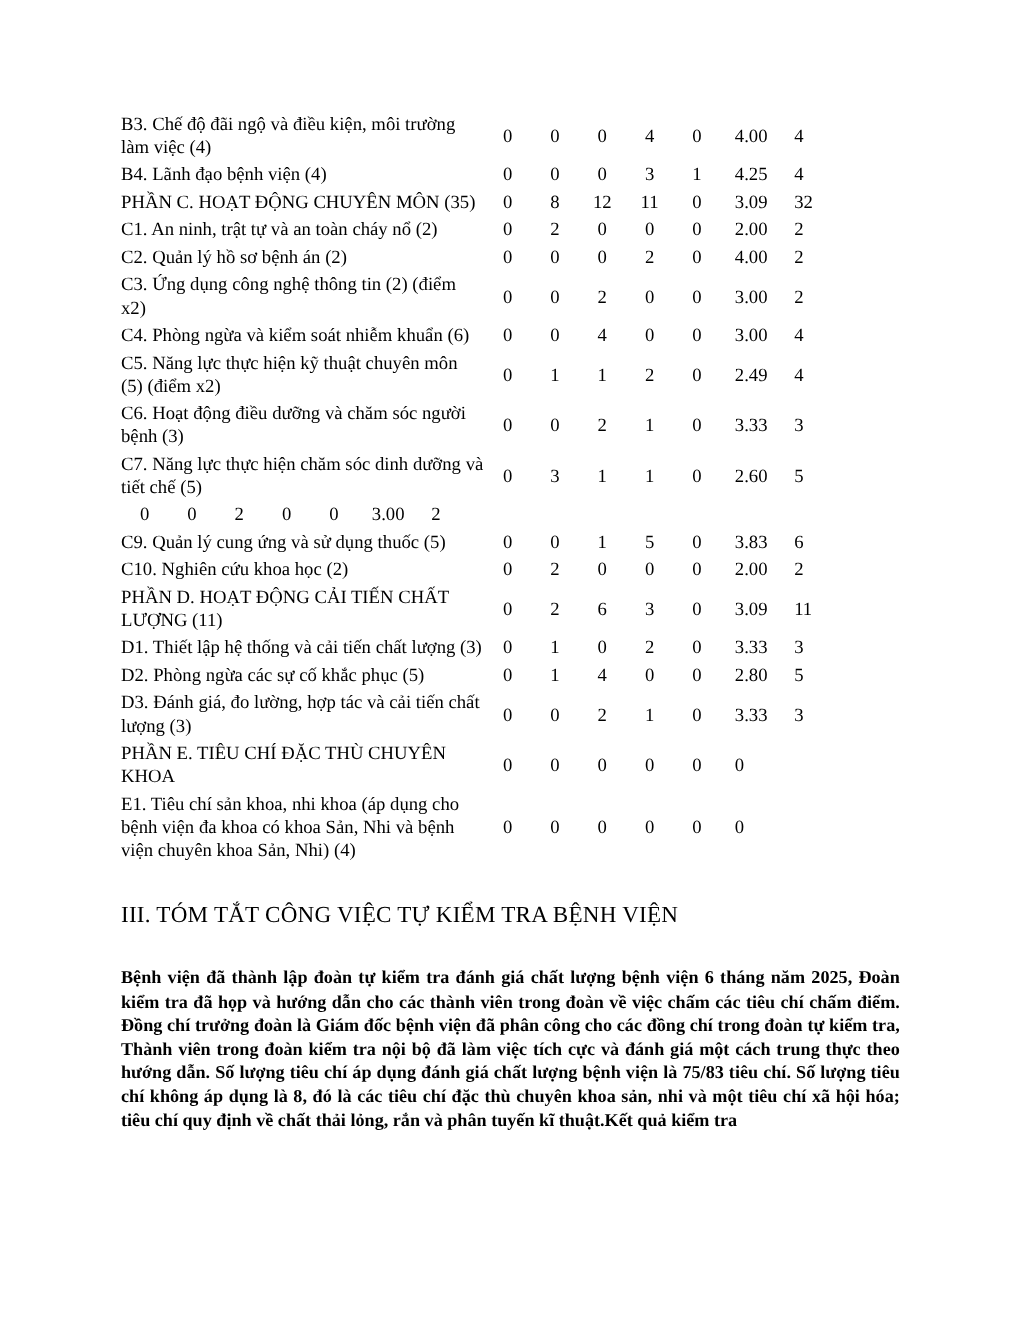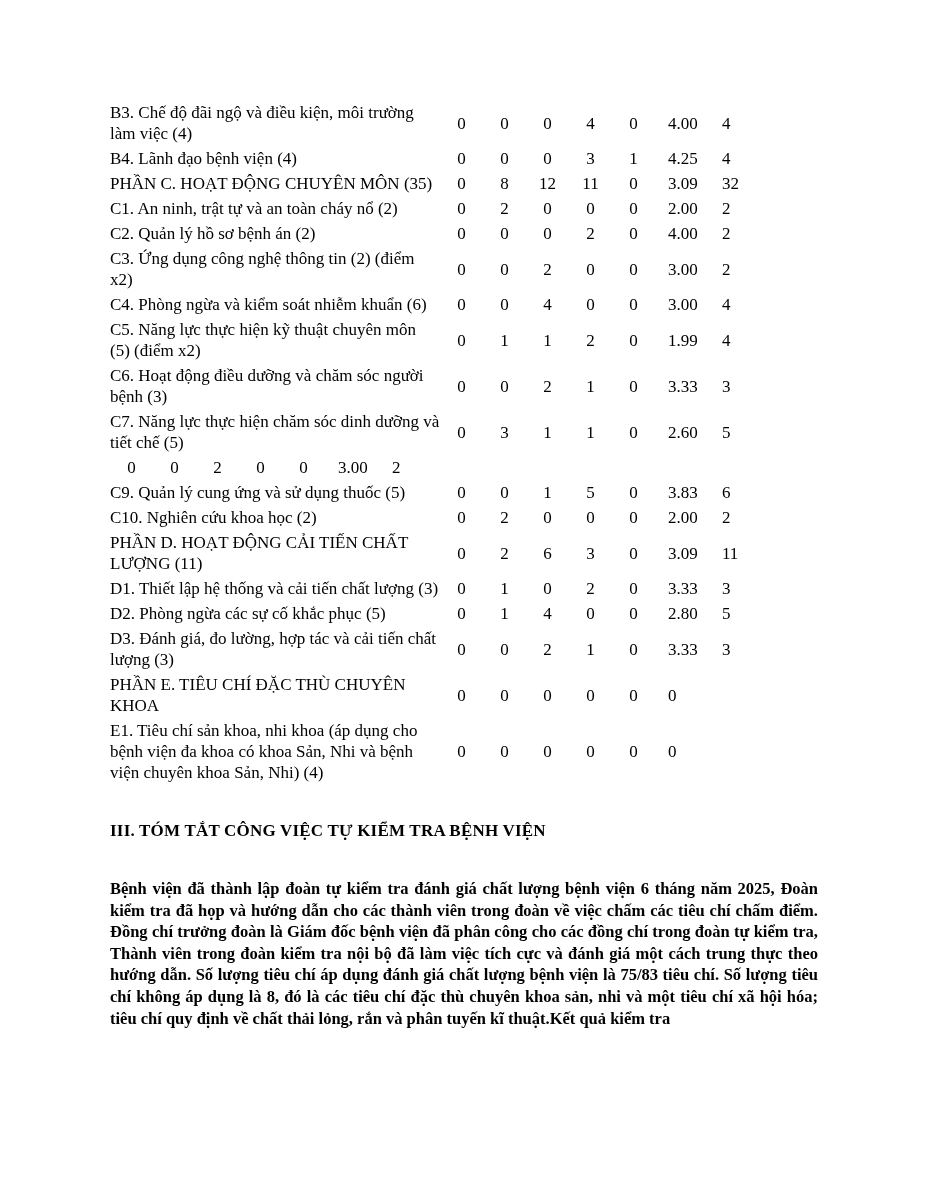--- a/index.html
+++ b/index.html
@@ -46,22 +46,22 @@
   }
   .cell-total {
     width: 47px;
     padding-left: 2px;
     font-size: 17px;
     line-height: 21px;
     flex-shrink: 0;
   }
   .section-heading {
     margin-top: 36px;
-    font-size: 17px;
-    font-weight: bold;
+    font-size: 21px;
+    font-weight: normal;
     letter-spacing: 0.2px;
     line-height: 24px;
   }
   .summary {
     margin-top: 35px;
     font-size: 16.5px;
     line-height: 21.6px;
     text-align: justify;
     width: 708px;
     font-weight: bold;
@@ -143,21 +143,21 @@
         <span class="cell-mean">3.00</span>
         <span class="cell-total">4</span>
       </div>
       <div class="trow">
         <span class="cell-label">C5. Năng lực thực hiện kỹ thuật chuyên môn (5) (điểm x2)</span>
         <span class="cell-num">0</span>
         <span class="cell-num">1</span>
         <span class="cell-num">1</span>
         <span class="cell-num">2</span>
         <span class="cell-num">0</span>
-        <span class="cell-mean">1.99</span>
+        <span class="cell-mean">2.49</span>
         <span class="cell-total">4</span>
       </div>
       <div class="trow">
         <span class="cell-label">C6. Hoạt động điều dưỡng và chăm sóc người bệnh (3)</span>
         <span class="cell-num">0</span>
         <span class="cell-num">0</span>
         <span class="cell-num">2</span>
         <span class="cell-num">1</span>
         <span class="cell-num">0</span>
         <span class="cell-mean">3.33</span>

